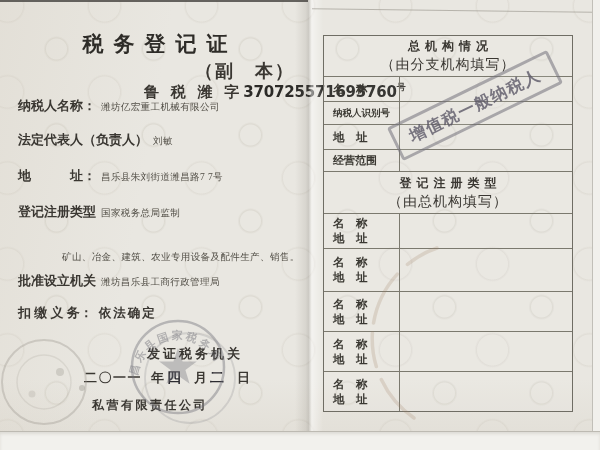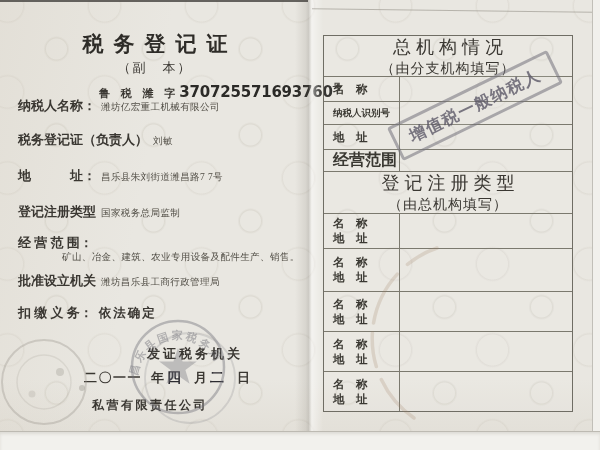--- a/index.html
+++ b/index.html
@@ -25,24 +25,24 @@
   .right-strip{position:absolute;right:0;top:0;width:7px;height:450px;background:#f1f0ec;
         border-left:1px solid rgba(145,142,132,.5);}
   .bottom-strip{position:absolute;left:0;top:431px;width:600px;height:19px;background:#f2f1ed;
         border-top:1px solid rgba(145,140,130,.55);
         box-shadow:inset 0 2px 3px rgba(160,154,144,.25);}
 
   
   .left-page{position:absolute;left:0;top:0;width:251px;height:431px;}
   .cert-title{position:absolute;top:30px;left:15px;width:280px;margin:0;text-align:center;
         font-size:21px;font-weight:bold;letter-spacing:10px;text-indent:10px;color:#2e2c28;}
-  .cert-sub{position:absolute;top:59px;left:15px;width:280px;text-align:center;
-        font-size:13px;font-weight:normal;letter-spacing:2px;}
+  .cert-sub{position:absolute;top:59px;left:15px;width:280px;text-align:right;
+        font-size:18px;font-weight:bold;letter-spacing:2px;}
   .serial{position:absolute;top:81px;left:99px;white-space:nowrap;}
-  .serial .pfx{font-size:11px;font-weight:bold;letter-spacing:4px;}
+  .serial .pfx{font-size:15px;font-weight:bold;letter-spacing:4px;margin-left:45px;}
   .serial .num{font-family:"DejaVu Sans",sans-serif;font-size:15px;font-weight:600;
         letter-spacing:-.2px;color:#2b2a27;}
   .serial .hao{font-size:9px;font-weight:bold;vertical-align:7px;}
   .field{position:absolute;left:18px;white-space:nowrap;font-size:13px;font-weight:bold;color:#3a3732;}
   .field .val{font-size:9.5px;font-weight:normal;letter-spacing:.4px;color:#504d45;margin-left:5px;}
   .f0{top:97px}.f1{top:131px}.f2{top:167px}.f3{top:203px}.f4{top:234px}.f5{top:272px}.f6{top:304px}
   .f4 .val{position:absolute;left:44px;top:17px;margin-left:0;}
   .f6 .val{font-size:12.5px;font-weight:bold;color:#3a3732;margin-left:6px;letter-spacing:2px;}
   .issuer{position:absolute;top:345px;left:127px;font-size:13px;font-weight:bold;letter-spacing:3px;margin-left:20px;}
   .dateline{position:absolute;top:369px;left:84px;font-size:13px;font-weight:bold;white-space:nowrap;}
@@ -55,21 +55,21 @@
   .left-stamp-svg{position:absolute;left:-6px;top:332px;opacity:.9;}
 
   
   .right-page{position:absolute;left:310px;top:0;width:290px;height:431px;}
   .tbl{position:absolute;left:13px;top:35px;width:250px;border:1.5px solid #6f6d64;
        box-sizing:border-box;background:rgba(255,255,255,.06);}
   .tr{display:flex;border-top:1px solid #7b796e;box-sizing:border-box;}
   .tr:first-child{border-top:none;}
   .thead{display:flex;flex-direction:column;align-items:center;justify-content:center;box-sizing:border-box;border-top:1px solid #7b796e;}
   .thead:first-child{border-top:none;}
-  .thead .t1{font-size:18px;font-weight:normal;letter-spacing:5px;text-indent:5px;}
+  .thead .t1{font-size:12px;font-weight:bold;letter-spacing:5px;text-indent:5px;}
   .thead .t2{font-size:14px;letter-spacing:1px;margin-top:1px;}
   .lc{width:66px;flex:none;border-right:1px solid #7b796e;padding-left:9px;box-sizing:content-box;
       display:flex;flex-direction:column;justify-content:center;
       font-size:11.5px;font-weight:bold;color:#3a3832;}
   .vc{flex:1;}
   .vat-stamp{position:absolute;left:76px;top:87px;width:172px;height:31px;
       transform:rotate(-26deg);border:3px solid rgba(104,101,114,.5);border-radius:3px;
       display:flex;align-items:center;justify-content:center;
       font-size:16.5px;font-weight:bold;letter-spacing:1.5px;color:rgba(88,85,100,.78);
       background:rgba(230,228,224,.15);}
@@ -87,30 +87,30 @@
       <div class="cert-sub">（副　本）</div>
 
       <div class="serial">
         <span class="pfx">鲁 税 潍 字</span><span class="num">370725571693760</span><span class="hao">号</span>
       </div>
 
       <div class="field f0">
         <span class="lab">纳税人名称：</span><span class="val">潍坊亿宏重工机械有限公司</span>
       </div>
       <div class="field f1">
-        <span class="lab">税务登记证（负责人）</span><span class="val">刘敏</span>
+        <span class="lab">法定代表人（负责人）</span><span class="val">刘敏</span>
       </div>
       <div class="field f2">
         <span class="lab">地　　　址：</span><span class="val">昌乐县朱刘街道潍昌路7 7号</span>
       </div>
       <div class="field f3">
         <span class="lab">登记注册类型</span><span class="val">国家税务总局监制</span>
       </div>
       <div class="field f4">
-        <span class="lab">经 营 范 围：</span><span class="val">矿山、冶金、建筑、农业专用设备及配件生产、销售。</span>
+        <span class="val">矿山、冶金、建筑、农业专用设备及配件生产、销售。</span>
       </div>
       <div class="field f5">
         <span class="lab">批准设立机关</span><span class="val">潍坊昌乐县工商行政管理局</span>
       </div>
       <div class="field f6">
         <span class="lab">扣 缴 义 务：</span><span class="val">依法确定</span>
       </div>
 
       <div class="issuer">发证税务机关</div>
 
@@ -155,21 +155,21 @@
         </div>
         <div class="tr" style="height:23px">
           <div class="lc small" style="font-size:9.5px">纳税人识别号</div>
           <div class="vc"></div>
         </div>
         <div class="tr" style="height:25px">
           <div class="lc">地　址</div>
           <div class="vc"></div>
         </div>
         <div class="tr" style="height:22px">
-          <div class="lc" style="font-size:16px">经营范围</div>
+          <div class="lc" style="font-size:11px">经营范围</div>
           <div class="vc"></div>
         </div>
 
         <div class="thead" style="height:42px">
           <div class="t1">登记注册类型</div>
           <div class="t2">（由总机构填写）</div>
         </div>
 
         <div class="tr" style="height:35px">
           <div class="lc">

